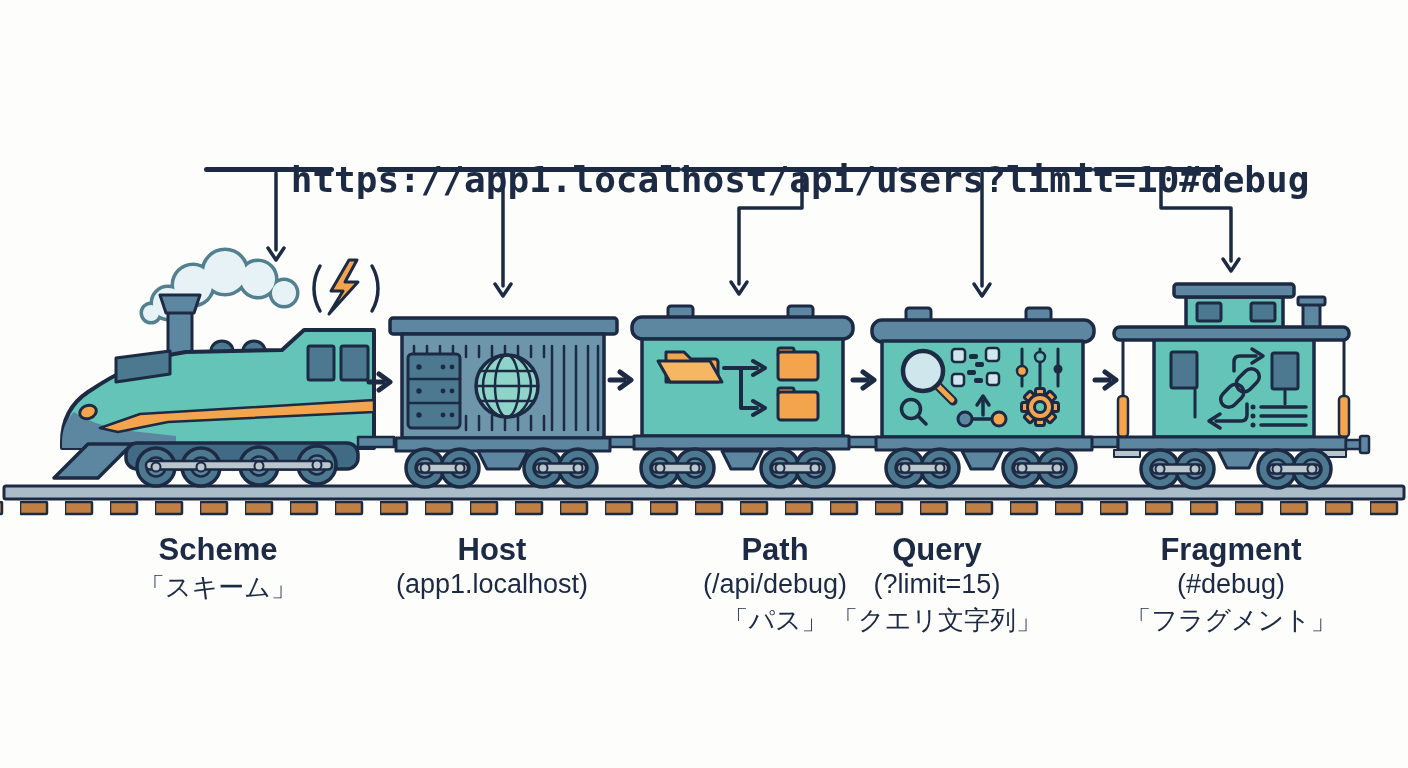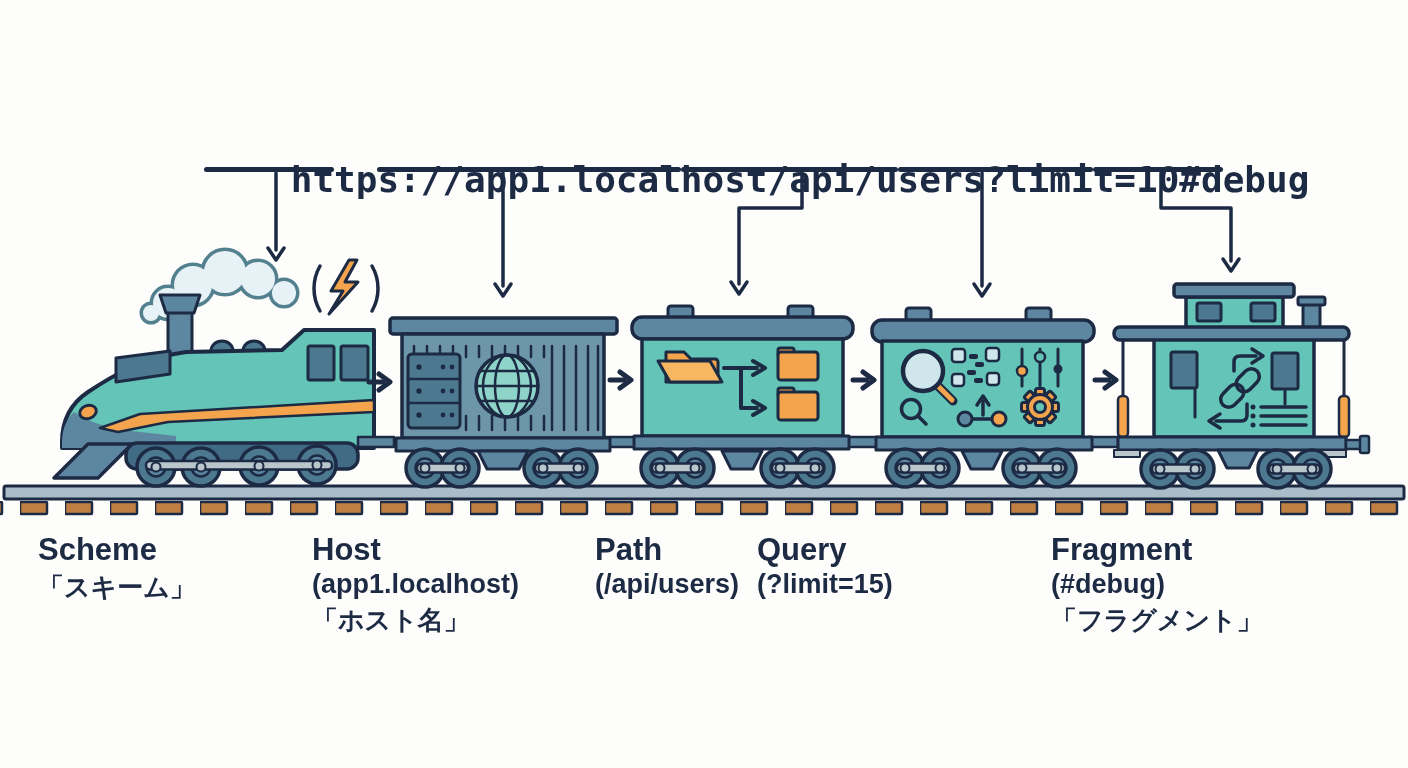--- a/index.html
+++ b/index.html
@@ -10,24 +10,24 @@
     --smoke:#e7f2f6; --smoke_line:#53808f; --lens:#cfe6ed; --bg:#fdfdfb;
   }
   html,body{margin:0;padding:0;background:var(--bg);}
   .canvas{position:relative;width:1408px;height:768px;background:var(--bg);overflow:hidden;
           font-family:"Liberation Sans","DejaVu Sans",sans-serif;}
   .url{position:absolute;left:204px;top:118px;
        font-family:"DejaVu Sans Mono",monospace;font-weight:700;font-size:36px;
        color:var(--ink);white-space:pre;letter-spacing:0;}
   .useg{position:absolute;top:49px;height:5px;background:var(--ink);border-radius:2.5px;}
   .train-svg{position:absolute;left:0;top:0;}
-  .car-label{position:absolute;top:531px;width:360px;color:var(--ink);}
+  .car-label{position:absolute;top:531px;width:360px;text-align:center;color:var(--ink);}
   .lt{font-size:31px;font-weight:700;line-height:37px;}
-  .lv{font-size:27px;font-weight:700;line-height:33px;}
-  .lj{font-size:26px;font-weight:700;line-height:34px;margin-top:2px;}
+  .lv{font-size:27px;font-weight:400;line-height:33px;}
+  .lj{font-size:26px;font-weight:400;line-height:34px;margin-top:2px;}
   
   .st{stroke:var(--ink);stroke-linejoin:round;stroke-linecap:round;}
   .ln{stroke:var(--ink);fill:none;stroke-linejoin:round;stroke-linecap:round;}
   .sm{stroke:var(--smoke_line);stroke-linejoin:round;stroke-linecap:round;}
   .f-teal{fill:var(--teal);} .f-tealL{fill:var(--teal_light);} .f-slate{fill:var(--slate);}
   .f-slateD{fill:var(--slate_dark);} .f-roof{fill:var(--roof);} .f-skirt{fill:var(--skirt);}
   .f-orange{fill:var(--orange);} .f-orangeL{fill:var(--orange_light);} .f-metal{fill:var(--metal);}
   .f-rail{fill:var(--rail);} .f-tie{fill:var(--tie);} .f-smoke{fill:var(--smoke);}
   .f-lens{fill:var(--lens);} .f-ink{fill:var(--ink);}
 </style>
@@ -336,29 +336,30 @@
   </svg>
 
   <div class="car-label" style="left:38px">
     <div class="lt">Scheme</div>
     <div class="lv"></div>
     <div class="lj">「スキーム」</div>
   </div>
   <div class="car-label" style="left:312px">
     <div class="lt">Host</div>
     <div class="lv">(app1.localhost)</div>
-    <div class="lj">「ホスト名」</div>
   </div>
   <div class="car-label" style="left:595px">
     <div class="lt">Path</div>
-    <div class="lv">(/api/users)</div>
+    <div class="lv">(/api/debug)</div>
+    <div class="lj">「パス」</div>
   </div>
   <div class="car-label" style="left:757px">
     <div class="lt">Query</div>
     <div class="lv">(?limit=15)</div>
+    <div class="lj">「クエリ文字列」</div>
   </div>
   <div class="car-label" style="left:1051px">
     <div class="lt">Fragment</div>
     <div class="lv">(#debug)</div>
     <div class="lj">「フラグメント」</div>
   </div>
 
 </div>
 
 </body></html>

